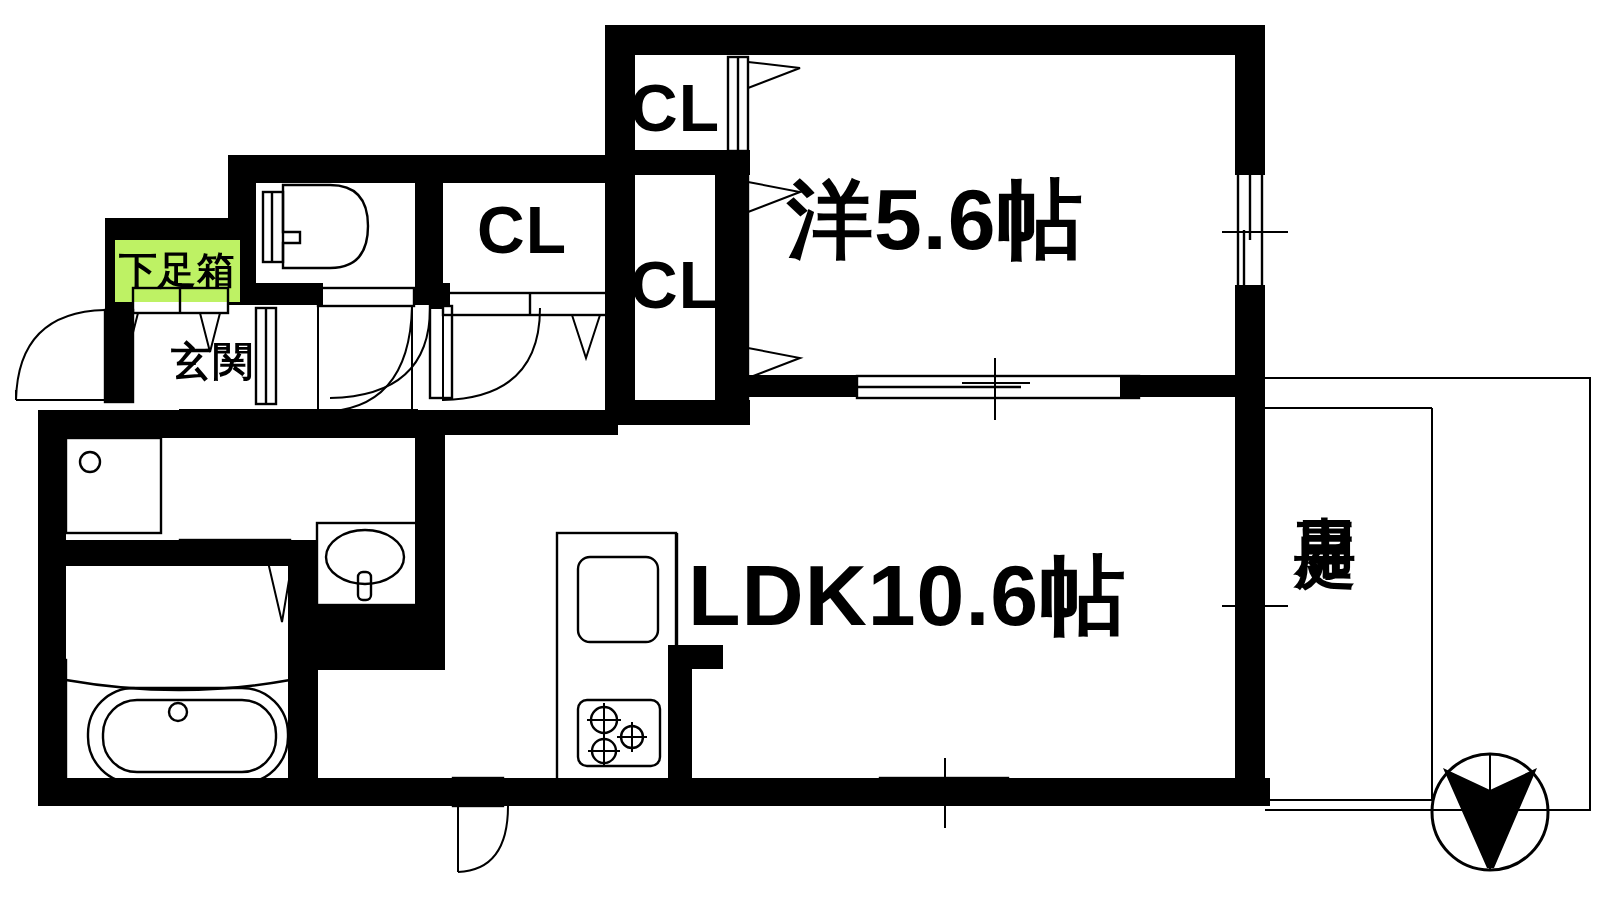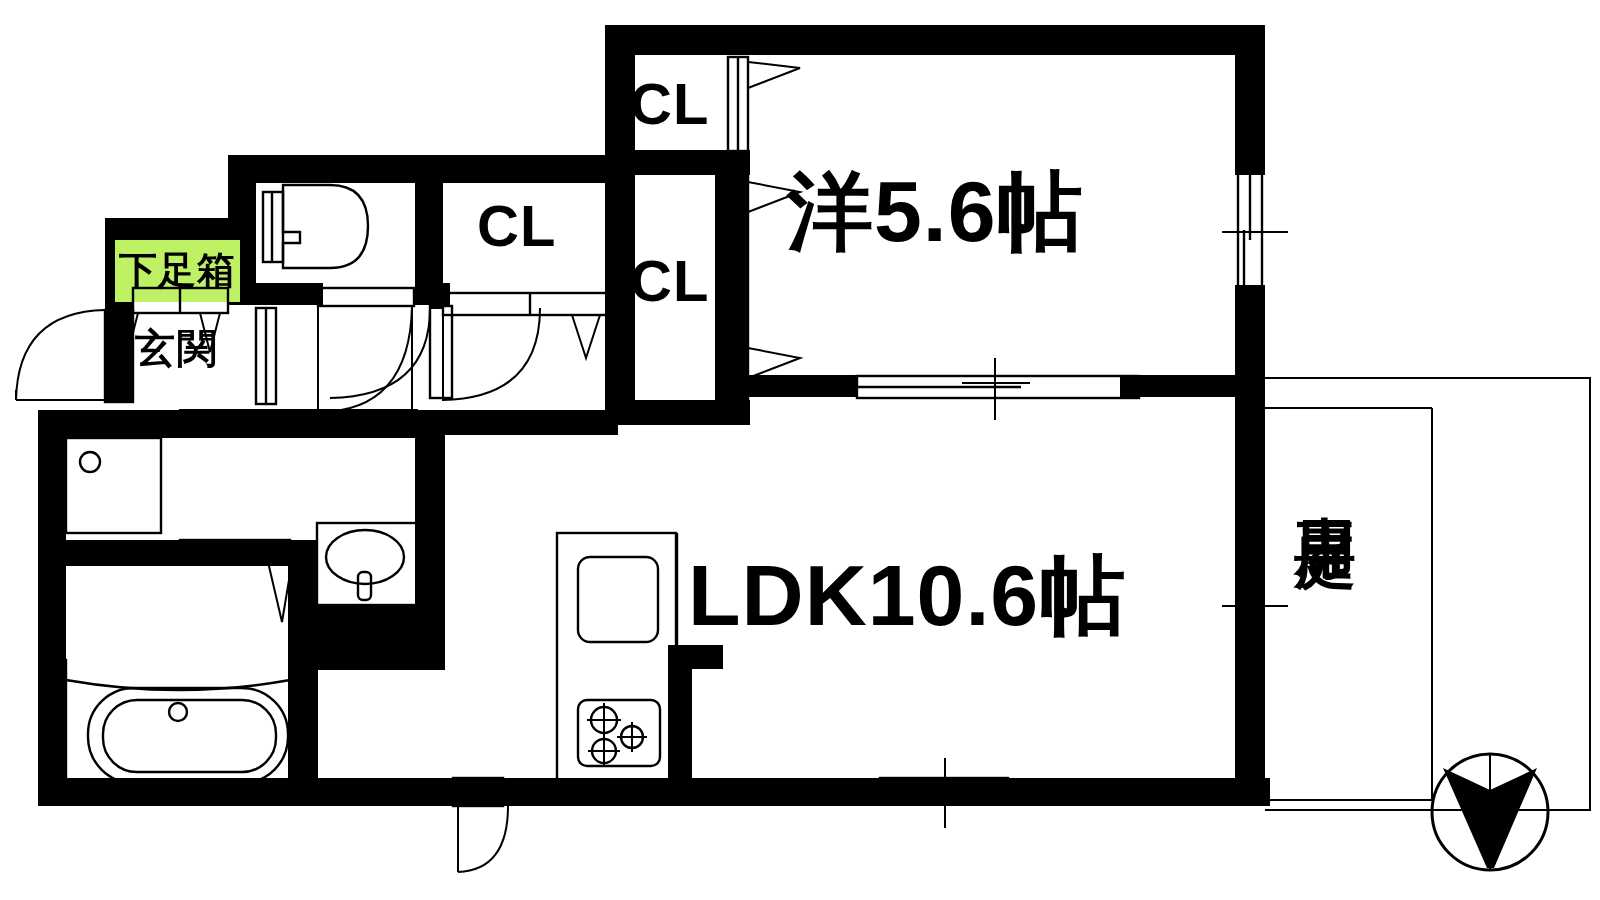--- a/index.html
+++ b/index.html
@@ -25,21 +25,21 @@
   
   .label {
     position: absolute;
     color: #000000;
     font-weight: bold;
     line-height: 1;
     white-space: nowrap;
     background: transparent;
   }
   .lbl-big { font-size: 86px; letter-spacing: 1px; }
-  .lbl-cl  { font-size: 58px; letter-spacing: 1px; }
+  .lbl-cl  { font-size: 66px; letter-spacing: 1px; }
   .lbl-sm  { font-size: 40px; letter-spacing: 2px; }
   .lbl-vert {
     font-size: 62px;
     writing-mode: vertical-rl;
     letter-spacing: 6px;
     line-height: 1.05;
   }
   .lbl-box {
     position: absolute;
     background: #bef264;
@@ -99,26 +99,26 @@
   <div class="wall" style="left:440px;top:778px;width:830px;height:28px;"></div>
 
   <div class="wall" style="left:443px;top:410px;width:175px;height:25px;"></div>
 
   <div class="wall" style="left:668px;top:645px;width:24px;height:135px;"></div>
   <div class="wall" style="left:668px;top:645px;width:55px;height:24px;"></div>
 
   <div class="wall" style="left:747px;top:375px;width:110px;height:22px;"></div>
   <div class="wall" style="left:1120px;top:375px;width:118px;height:22px;"></div>
 
-  <div class="label lbl-big" style="left:787px;top:168px;">洋5.6帖</div>
+  <div class="label lbl-big" style="left:787px;top:176px;">洋5.6帖</div>
   <div class="label lbl-big" style="left:688px;top:552px;">LDK10.6帖</div>
   <div class="label lbl-cl" style="left:630px;top:75px;">CL</div>
   <div class="label lbl-cl" style="left:477px;top:197px;">CL</div>
   <div class="label lbl-cl" style="left:630px;top:252px;">CL</div>
-  <div class="label lbl-sm" style="left:135px;top:328px;">玄関</div>
+  <div class="label lbl-sm" style="left:135px;top:341px;padding-left:36px;">玄関</div>
   <div class="lbl-box" style="left:115px;top:240px;">下足箱</div>
   <div class="label lbl-vert" style="left:1293px;top:465px;">専用庭</div>
 
   <svg class="ov" viewBox="0 0 1600 900" xmlns="http://www.w3.org/2000/svg">
 
     <g>
       <rect class="st" x="728" y="57" width="20" height="94" fill="#fff"></rect>
       <line class="st" x1="738" y1="57" x2="738" y2="151"></line>
       <polyline class="thinst" points="748,62 800,68 748,88"></polyline>
     </g>

